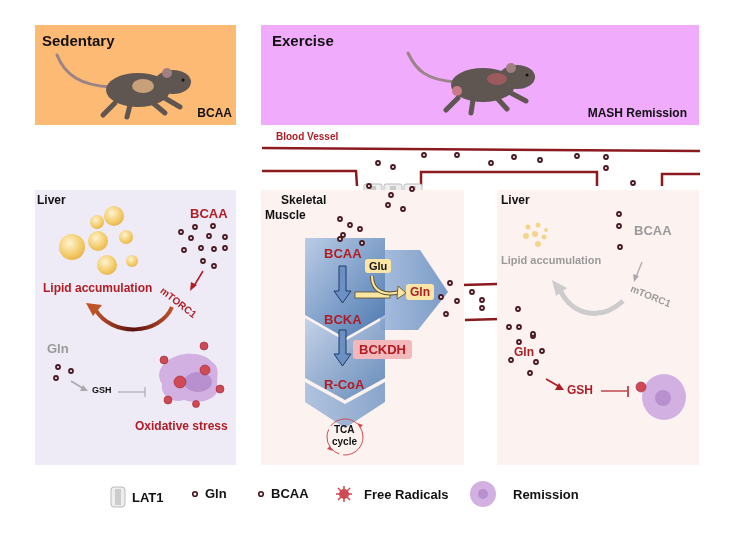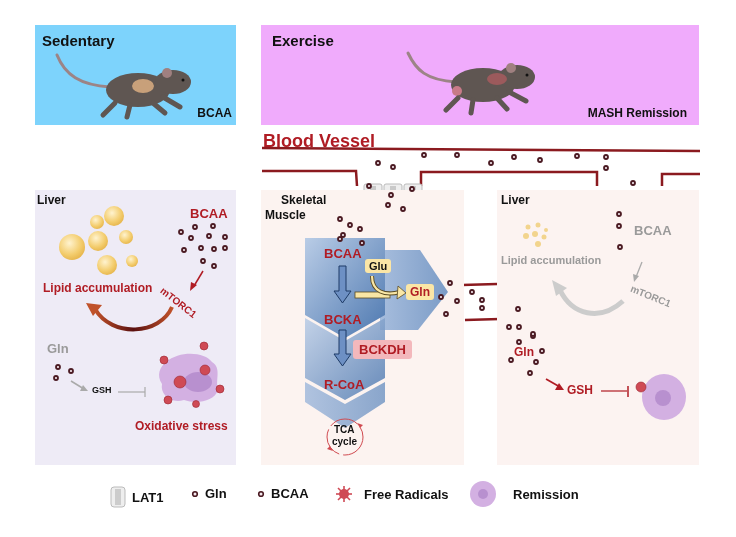--- a/index.html
+++ b/index.html
@@ -10,21 +10,21 @@
   .dark { color:#111; }
   .red { color:#b01c24; }
   .grey { color:#9a9a9a; }
   svg { position:absolute; left:0; top:0; overflow:visible; }
   .tag { position:absolute; font-weight:bold; border-radius:3px; padding:1px 4px; white-space:nowrap; }
   .legend-item { position:absolute; top:486px; display:flex; align-items:center; gap:6px; font-weight:bold; font-size:13px; color:#111; }
 </style>
 </head>
 <body>
 
-<div class="panel" style="left:35px;top:25px;width:201px;height:100px;background:#7dd3fc;">
+<div class="panel" style="left:35px;top:25px;width:201px;height:100px;background:#fdba74;">
   <div class="lbl dark" style="left:7px;top:7px;font-size:15px;">Sedentary</div>
   <div class="lbl dark" style="right:4px;bottom:5px;font-size:12px;">BCAA</div>
 
   <svg width="201" height="100">
     <path d="M22,30 C30,50 45,60 75,62" stroke="#9c8486" stroke-width="3" fill="none" stroke-linecap="round"></path>
     <ellipse cx="103" cy="65" rx="32" ry="17" fill="#5f5652"></ellipse>
     <ellipse cx="138" cy="57" rx="18" ry="12" fill="#5f5652"></ellipse>
     <circle cx="132" cy="48" r="5" fill="#a08080"></circle>
     <ellipse cx="108" cy="61" rx="11" ry="7" fill="#c8a07a"></ellipse>
     <circle cx="148" cy="55" r="1.5" fill="#111"></circle>
@@ -40,21 +40,21 @@
     <ellipse cx="222" cy="60" rx="32" ry="17" fill="#5f5652"></ellipse>
     <ellipse cx="256" cy="52" rx="18" ry="12" fill="#5f5652"></ellipse>
     <circle cx="250" cy="43" r="5" fill="#a08080"></circle>
     <ellipse cx="236" cy="54" rx="10" ry="6" fill="#9c5a5c"></ellipse>
     <ellipse cx="196" cy="66" rx="5" ry="5" fill="#c87a88"></ellipse>
     <circle cx="266" cy="50" r="1.5" fill="#111"></circle>
     <path d="M197,73 L185,85 M212,75 L210,88 M236,73 L246,84 M248,67 L265,76" stroke="#5f5652" stroke-width="5" stroke-linecap="round"></path>
   </svg>
 </div>
 
-<div class="lbl red" style="left:263px;top:131px;font-size:18px;">Blood Vessel</div>
+<div class="lbl red" style="left:276px;top:131px;font-size:10px;">Blood Vessel</div>
 <svg width="736" height="537">
   <g stroke="#8b1a1f" stroke-width="2.5" fill="none">
     <line x1="262" y1="148" x2="700" y2="151"></line>
     <path d="M262,171 L356,171 L357,186"></path>
     <path d="M421,186 L421,172 L597,172 L597,186"></path>
     <path d="M662,186 L662,174 L700,174"></path>
 
     <path d="M462,285 L497,284"></path>
     <path d="M465,320 L500,319"></path>
   </g>

